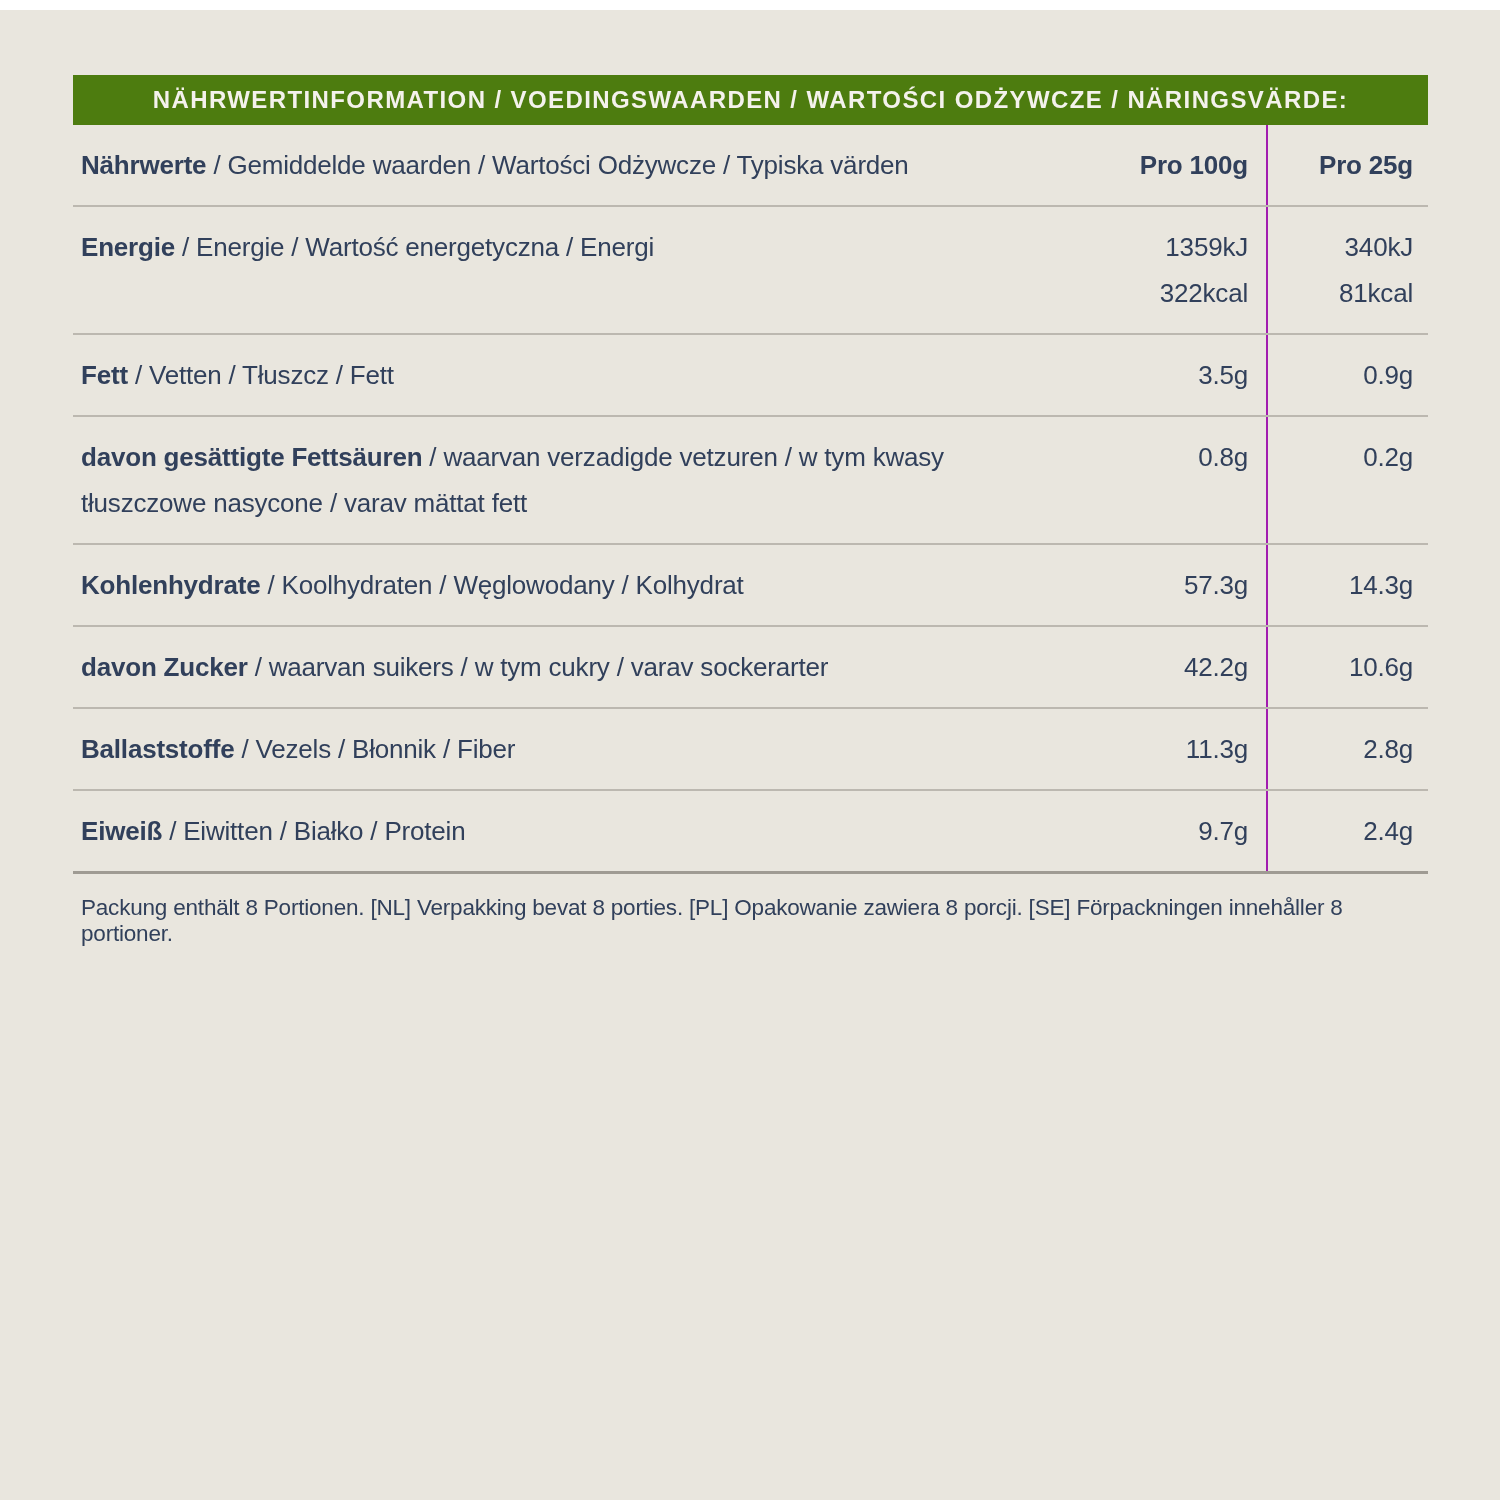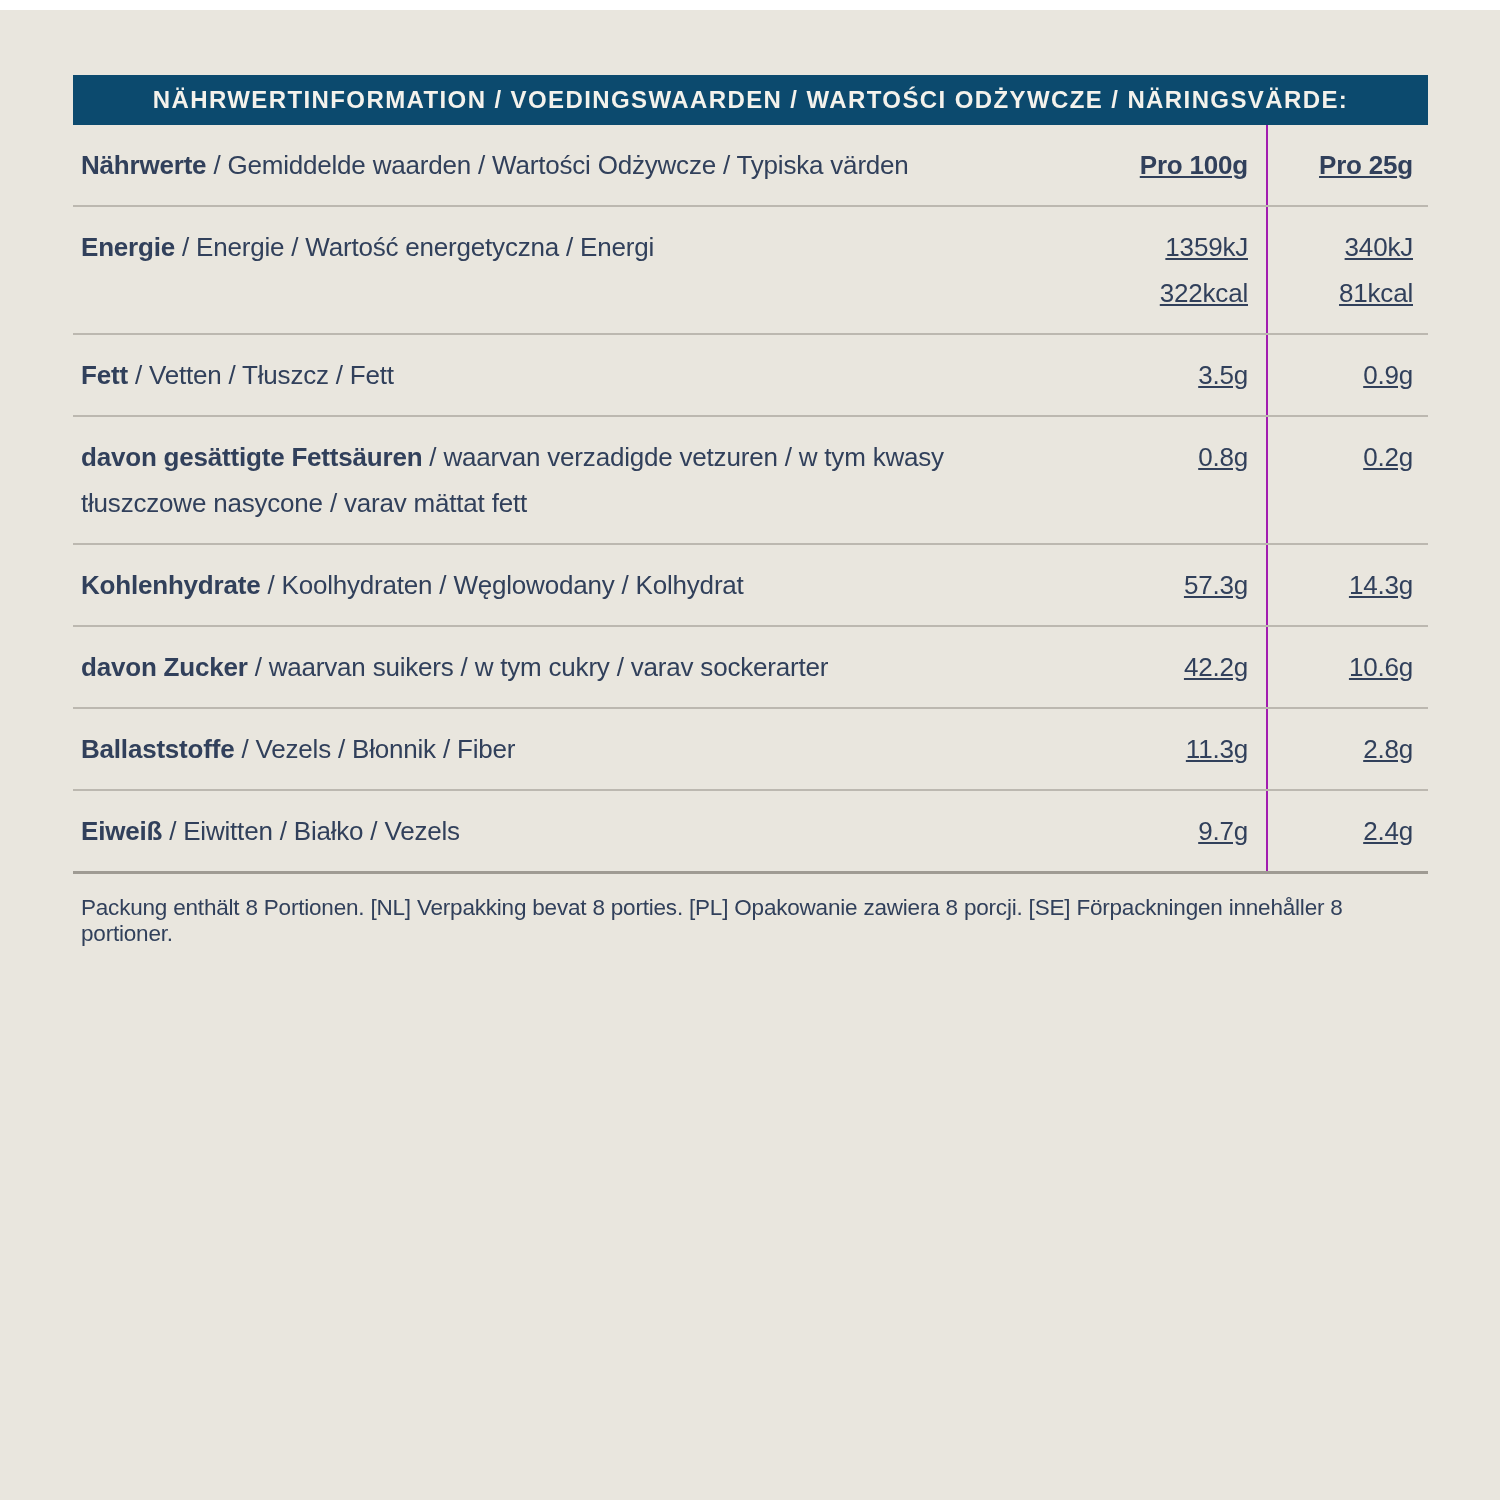--- a/index.html
+++ b/index.html
@@ -22,21 +22,21 @@
     height: 1490px;
     background: #e9e6de;
   }
   .label-container {
     position: absolute;
     top: 75px;
     left: 73px;
     width: 1355px;
   }
   .title-bar {
-    background: #0c4a6e;
+    background: #4d7c0f;
     height: 50px;
     display: flex;
     align-items: center;
     justify-content: center;
     color: #f4f2ec;
     font-weight: bold;
     font-size: 24px;
     letter-spacing: 1.4px;
     white-space: nowrap;
   }
@@ -58,21 +58,20 @@
     letter-spacing: -0.2px;
   }
   .cell.label {
     padding-left: 8px;
     padding-right: 40px;
   }
   .cell.val {
     text-align: right;
     padding-right: 18px;
     white-space: nowrap;
-    text-decoration: underline;
   }
   .cell.col3 {
     border-left: 2px solid #a21caf;
     padding-right: 15px;
   }
   .b {
     font-weight: bold;
     text-align: right;
   }
   .val .line {
@@ -161,21 +160,21 @@
       <div class="cell label"><span class="b">Ballaststoffe</span><span> / Vezels / Błonnik / Fiber</span></div>
       <div class="cell val">
         <span class="line">11.3g</span>
       </div>
       <div class="cell val col3">
         <span class="line">2.8g</span>
       </div>
     </div>
 
     <div class="row">
-      <div class="cell label"><span class="b">Eiweiß</span><span> / Eiwitten / Białko / Vezels</span></div>
+      <div class="cell label"><span class="b">Eiweiß</span><span> / Eiwitten / Białko / Protein</span></div>
       <div class="cell val">
         <span class="line">9.7g</span>
       </div>
       <div class="cell val col3">
         <span class="line">2.4g</span>
       </div>
     </div>
 
 
   </div>

